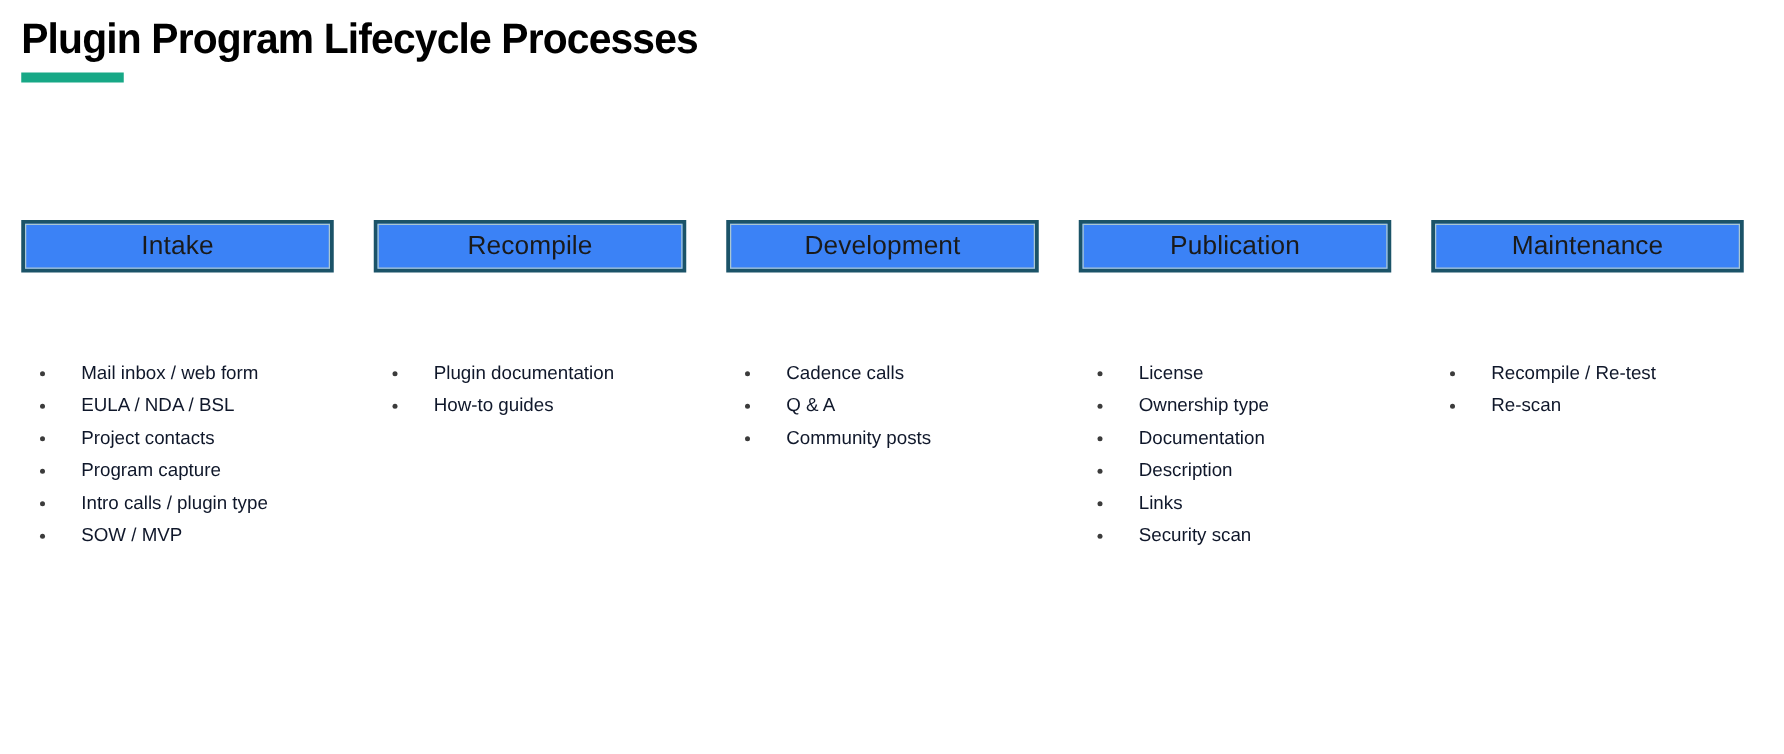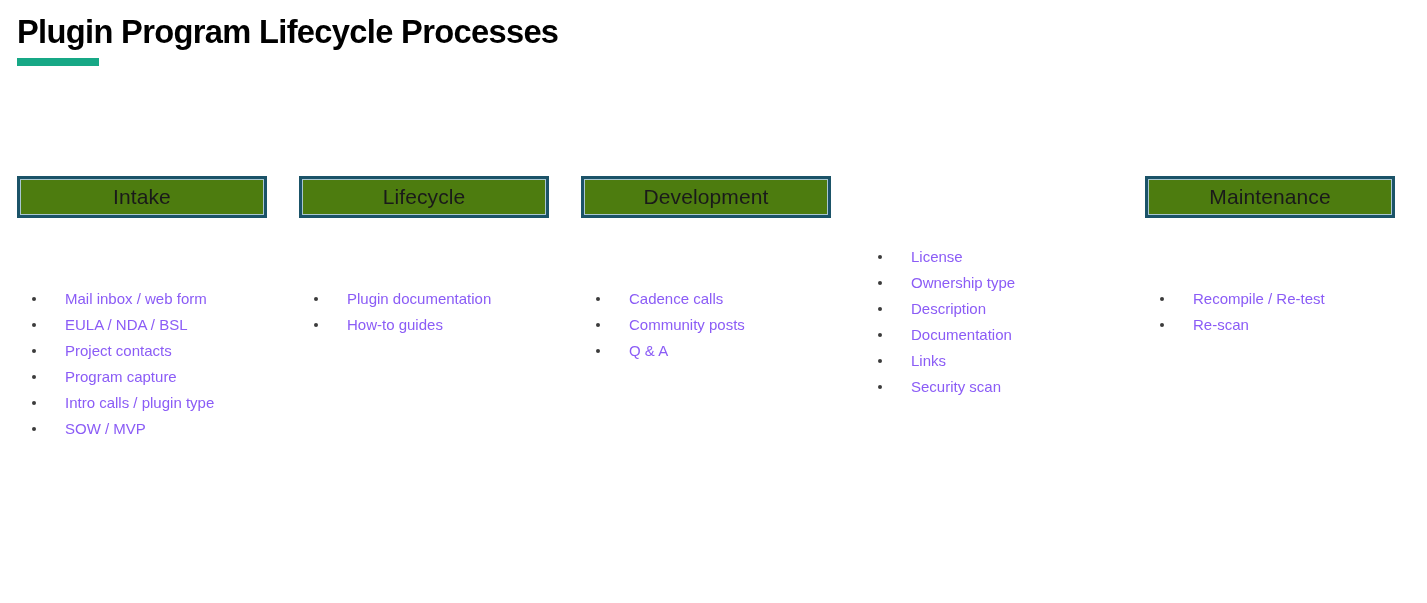--- a/index.html
+++ b/index.html
@@ -61,21 +61,21 @@
   
   .phase-header {
     height: 42px;
     background: #1b5368;
     padding: 3px;
   }
 
   .phase-header-inner {
     width: 100%;
     height: 100%;
-    background: #4d7c0f;
+    background: #3b82f6;
     border: 1px solid #aac7d2;
     display: flex;
     align-items: center;
     justify-content: center;
   }
 
   .phase-header-label {
     font-size: 21px;
     font-weight: normal;
     color: #1a1a1a;
@@ -87,21 +87,21 @@
   
   .phase-items {
     list-style: none;
     margin-top: 68px;
     padding: 0;
   }
 
   .phase-item {
     position: relative;
     font-size: 15px;
-    color: #8b5cf6;
+    color: #0f172a;
     line-height: 26px;
     height: 26px;
     padding-left: 48px;
     white-space: nowrap;
   }
 
   .bullet-dot {
     position: absolute;
     left: 15px;
     top: 11px;
@@ -129,46 +129,51 @@
         <li class="phase-item"><span class="bullet-dot"></span><span>EULA / NDA / BSL</span></li>
         <li class="phase-item"><span class="bullet-dot"></span><span>Project contacts</span></li>
         <li class="phase-item"><span class="bullet-dot"></span><span>Program capture</span></li>
         <li class="phase-item"><span class="bullet-dot"></span><span>Intro calls / plugin type</span></li>
         <li class="phase-item"><span class="bullet-dot"></span><span>SOW / MVP</span></li>
       </ul>
     </div>
     <div class="column">
       <div class="phase-header">
         <div class="phase-header-inner">
-          <span class="phase-header-label">Lifecycle</span>
+          <span class="phase-header-label">Recompile</span>
         </div>
       </div>
       <ul class="phase-items">
         <li class="phase-item"><span class="bullet-dot"></span><span>Plugin documentation</span></li>
         <li class="phase-item"><span class="bullet-dot"></span><span>How-to guides</span></li>
       </ul>
     </div>
     <div class="column">
       <div class="phase-header">
         <div class="phase-header-inner">
           <span class="phase-header-label">Development</span>
         </div>
       </div>
       <ul class="phase-items">
         <li class="phase-item"><span class="bullet-dot"></span><span>Cadence calls</span></li>
+        <li class="phase-item"><span class="bullet-dot"></span><span>Q &amp; A</span></li>
         <li class="phase-item"><span class="bullet-dot"></span><span>Community posts</span></li>
-        <li class="phase-item"><span class="bullet-dot"></span><span>Q &amp; A</span></li>
       </ul>
     </div>
     <div class="column">
+      <div class="phase-header">
+        <div class="phase-header-inner">
+          <span class="phase-header-label">Publication</span>
+        </div>
+      </div>
       <ul class="phase-items">
         <li class="phase-item"><span class="bullet-dot"></span><span>License</span></li>
         <li class="phase-item"><span class="bullet-dot"></span><span>Ownership type</span></li>
+        <li class="phase-item"><span class="bullet-dot"></span><span>Documentation</span></li>
         <li class="phase-item"><span class="bullet-dot"></span><span>Description</span></li>
-        <li class="phase-item"><span class="bullet-dot"></span><span>Documentation</span></li>
         <li class="phase-item"><span class="bullet-dot"></span><span>Links</span></li>
         <li class="phase-item"><span class="bullet-dot"></span><span>Security scan</span></li>
       </ul>
     </div>
     <div class="column">
       <div class="phase-header">
         <div class="phase-header-inner">
           <span class="phase-header-label">Maintenance</span>
         </div>
       </div>

